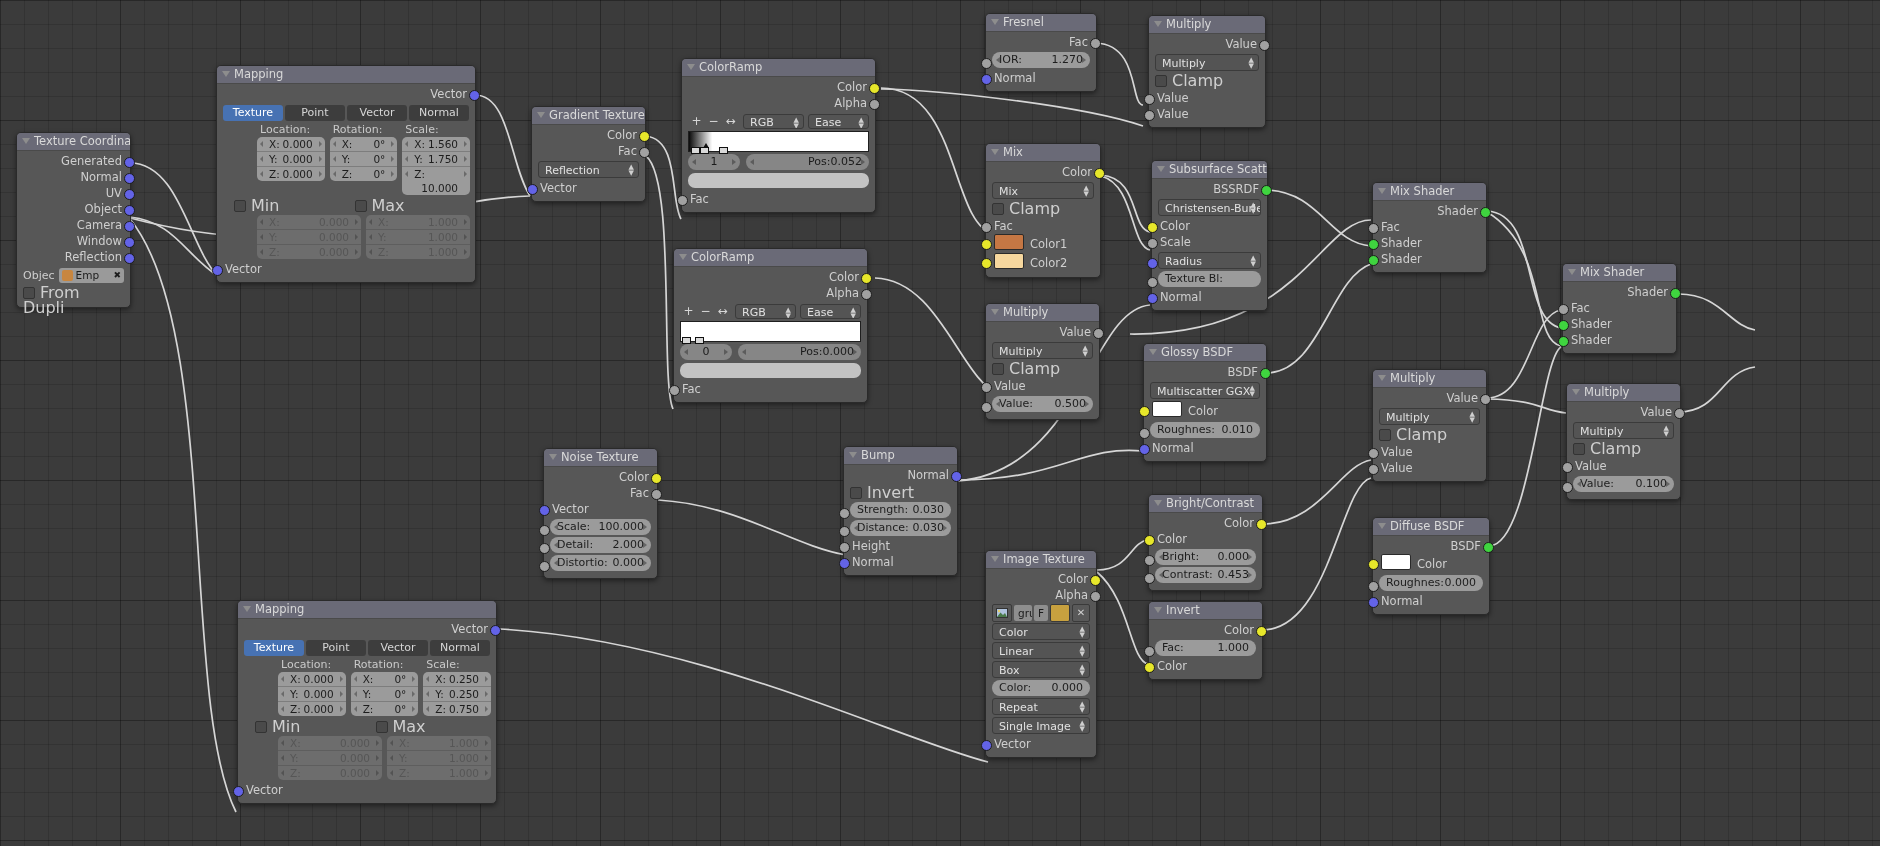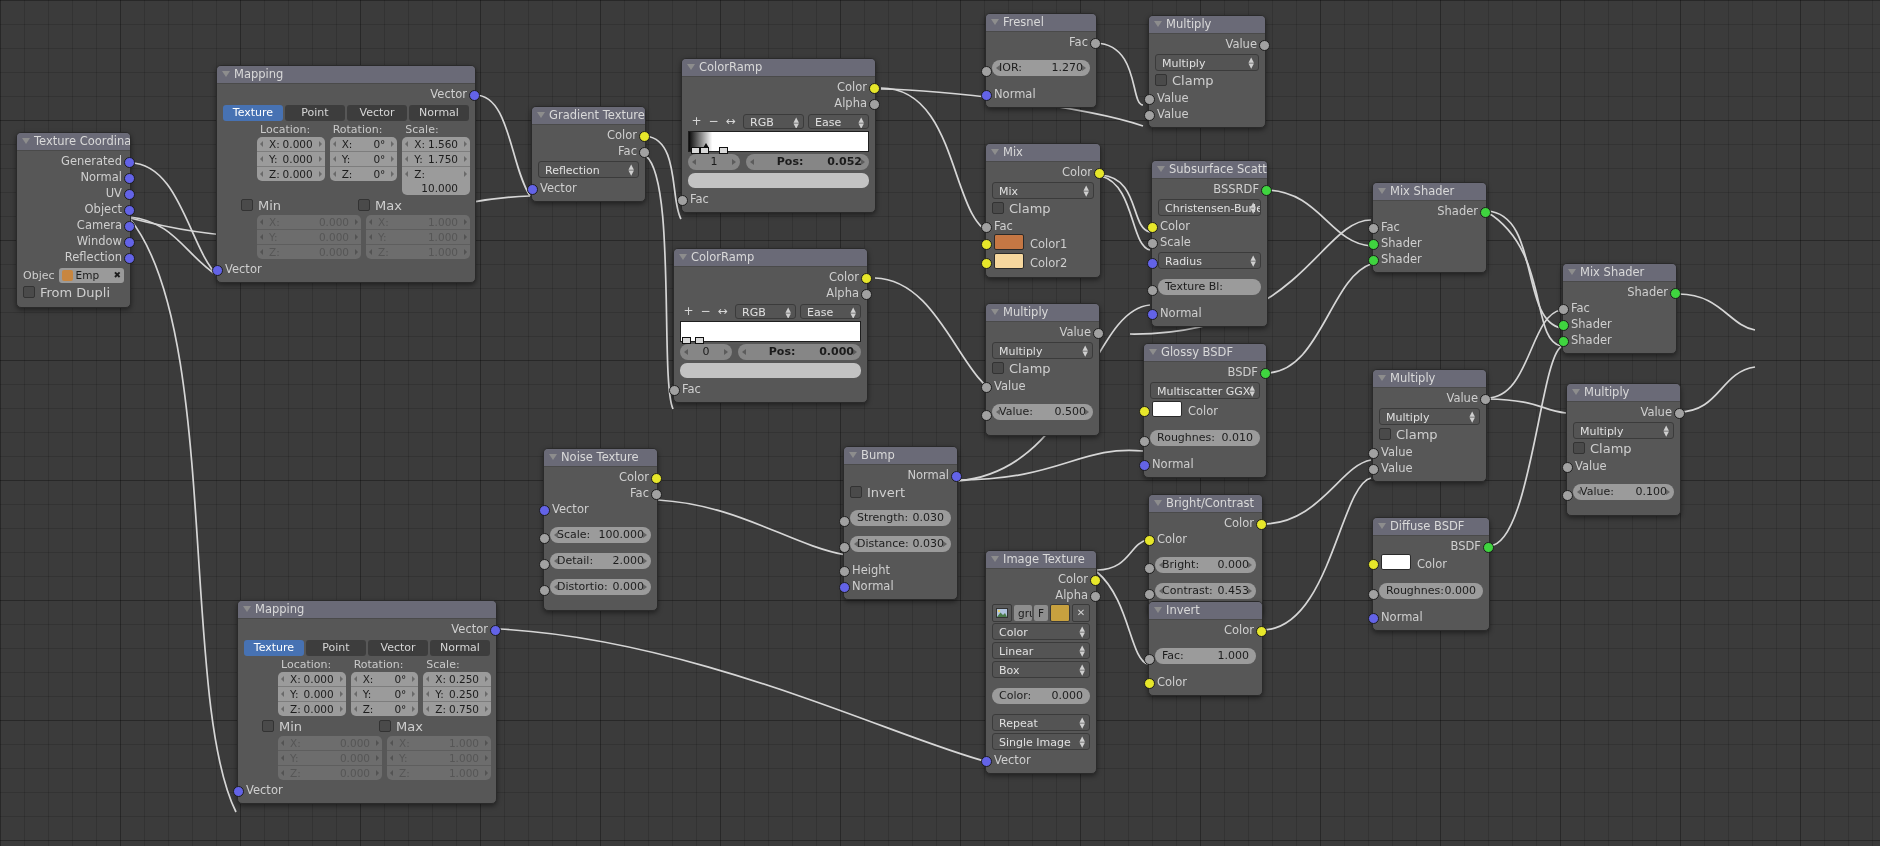--- a/index.html
+++ b/index.html
@@ -61,41 +61,41 @@
   }
   .sock.l{left:-5px;}
   .sock.r{right:-5px;}
   .s-yellow{background:#e7e72a;}
   .s-grey{background:#a1a1a1;}
   .s-blue{background:#6363e7;}
   .s-green{background:#3fd43f;}
 
   
   .w{
-    margin:10px 6px;height:16px;line-height:16px;border-radius:8px;
+    margin:2px 6px;height:16px;line-height:16px;border-radius:8px;
     background:#868686;color:#1b1b1b;font-size:11px;
     padding:0 7px;position:relative;box-sizing:border-box;
     white-space:nowrap;overflow:hidden;
   }
   .w.val{background:#9b9b9b;color:#1d1d1d;}
   .w .v{float:right;}
   .w .arL,.w .arR{position:absolute;top:50%;margin-top:-3px;width:0;height:0;
     border-top:3.5px solid transparent;border-bottom:3.5px solid transparent;opacity:.55;}
   .w .arL{left:4px;border-right:4px solid #3a3a3a;}
   .w .arR{right:4px;border-left:4px solid #3a3a3a;}
 
   .dd{
     margin:2px 6px;height:17px;line-height:17px;border-radius:3px;
     background:#545454;border:1px solid #3b3b3b;color:#e0e0e0;font-size:11px;
     padding:0 16px 0 6px;position:relative;box-sizing:border-box;
     white-space:nowrap;overflow:hidden;
   }
   .dd .spin{position:absolute;right:4px;top:2px;font-size:7px;line-height:6px;color:#cfcfcf;}
 
-  .chk{margin:2px 6px;height:15px;line-height:15px;font-size:13px;color:#cfcfcf;}
+  .chk{margin:2px 6px;height:15px;line-height:15px;font-size:16px;color:#cfcfcf;}
   .chk i{display:inline-block;width:10px;height:10px;border-radius:2px;
     background:#4a4a4a;border:1px solid #333;vertical-align:-1px;margin-right:5px;}
 
   .tabs{display:flex;margin:3px 6px 2px 6px;gap:2px;}
   .tabs div{
     flex:1;height:16px;line-height:16px;text-align:center;font-size:11px;
     background:#3d3d3d;border-radius:3px;color:#d6d6d6;
   }
   .tabs div.active{background:#4772b3;color:#fff;}
 
@@ -110,39 +110,39 @@
     white-space:nowrap;
   }
   .grp .f:last-child{border-bottom:none;}
   .grp.dimmed .f{color:#565656;border-bottom-color:#5e5e5e;}
   .grp .f .n{float:right;}
   .grp .f .arL,.grp .f .arR{position:absolute;top:50%;margin-top:-3px;width:0;height:0;
     border-top:3px solid transparent;border-bottom:3px solid transparent;opacity:.5;}
   .grp .f .arL{left:3px;border-right:3.5px solid #3a3a3a;}
   .grp .f .arR{right:3px;border-left:3.5px solid #3a3a3a;}
 
-  .mm{display:flex;margin:3px 5px 0 12px;gap:5px;padding-left:12px;}
+  .mm{display:flex;margin:3px 5px 0 5px;gap:5px;padding-left:12px;}
   .mm .chk{margin:0;flex:1;}
 
   .swatch{display:inline-block;width:26px;height:13px;border:1px solid #2a2a2a;
     border-radius:2px;vertical-align:-2px;margin-right:6px;}
   .swatch.wide{width:28px;height:14px;}
 
   
   .ramptools{display:flex;align-items:center;margin:3px 6px 1px 6px;gap:0;}
   .ramptools .bt{width:17px;height:15px;line-height:15px;text-align:center;color:#d7d7d7;font-size:12px;}
   .ramptools .dd{flex:1;margin:0 0 0 4px;height:15px;line-height:15px;}
   .rampbar{margin:2px 6px 0 6px;height:19px;border:1px solid #1f1f1f;position:relative;}
   .stop{position:absolute;bottom:-3px;width:9px;height:11px;}
   .stop s{display:block;width:9px;height:7px;background:#d9d9d9;border:1px solid #111;box-sizing:border-box;margin-top:4px;}
   .stop b{position:absolute;left:3px;top:0;width:0;height:0;border-left:3.5px solid transparent;border-right:3.5px solid transparent;border-bottom:5px solid #111;}
   .rampfield{margin:3px 6px;height:15px;border-radius:7px;background:#c3c3c3;}
   .rampnums{display:flex;margin:2px 6px;gap:6px;}
   .rampnums .w{margin:0;flex:0 0 52px;text-align:center;}
-  .rampnums .w.p{flex:1;text-align:center;font-weight:bold;}
+  .rampnums .w.p{flex:1;text-align:right;}
 
   
   .imgbar{display:flex;align-items:center;margin:2px 6px;gap:2px;height:16px;}
   .imgbar .ic{width:18px;height:16px;background:#595959;border:1px solid #3a3a3a;border-radius:2px;
     display:flex;align-items:center;justify-content:center;}
   .imgbar .nm{flex:1;height:16px;line-height:16px;background:#8e8e8e;color:#1c1c1c;font-size:10.5px;
     padding:0 4px;border-radius:2px;overflow:hidden;white-space:nowrap;}
   .imgbar .f1{width:14px;height:16px;line-height:16px;text-align:center;background:#8e8e8e;color:#1c1c1c;font-size:10.5px;border-radius:2px;}
   .imgbar .ic2{width:18px;height:16px;background:#c8a13f;border:1px solid #3a3a3a;border-radius:2px;}
   .imgbar .x{width:16px;height:16px;line-height:15px;text-align:center;background:#595959;border:1px solid #3a3a3a;border-radius:2px;font-size:10px;color:#d2d2d2;}

